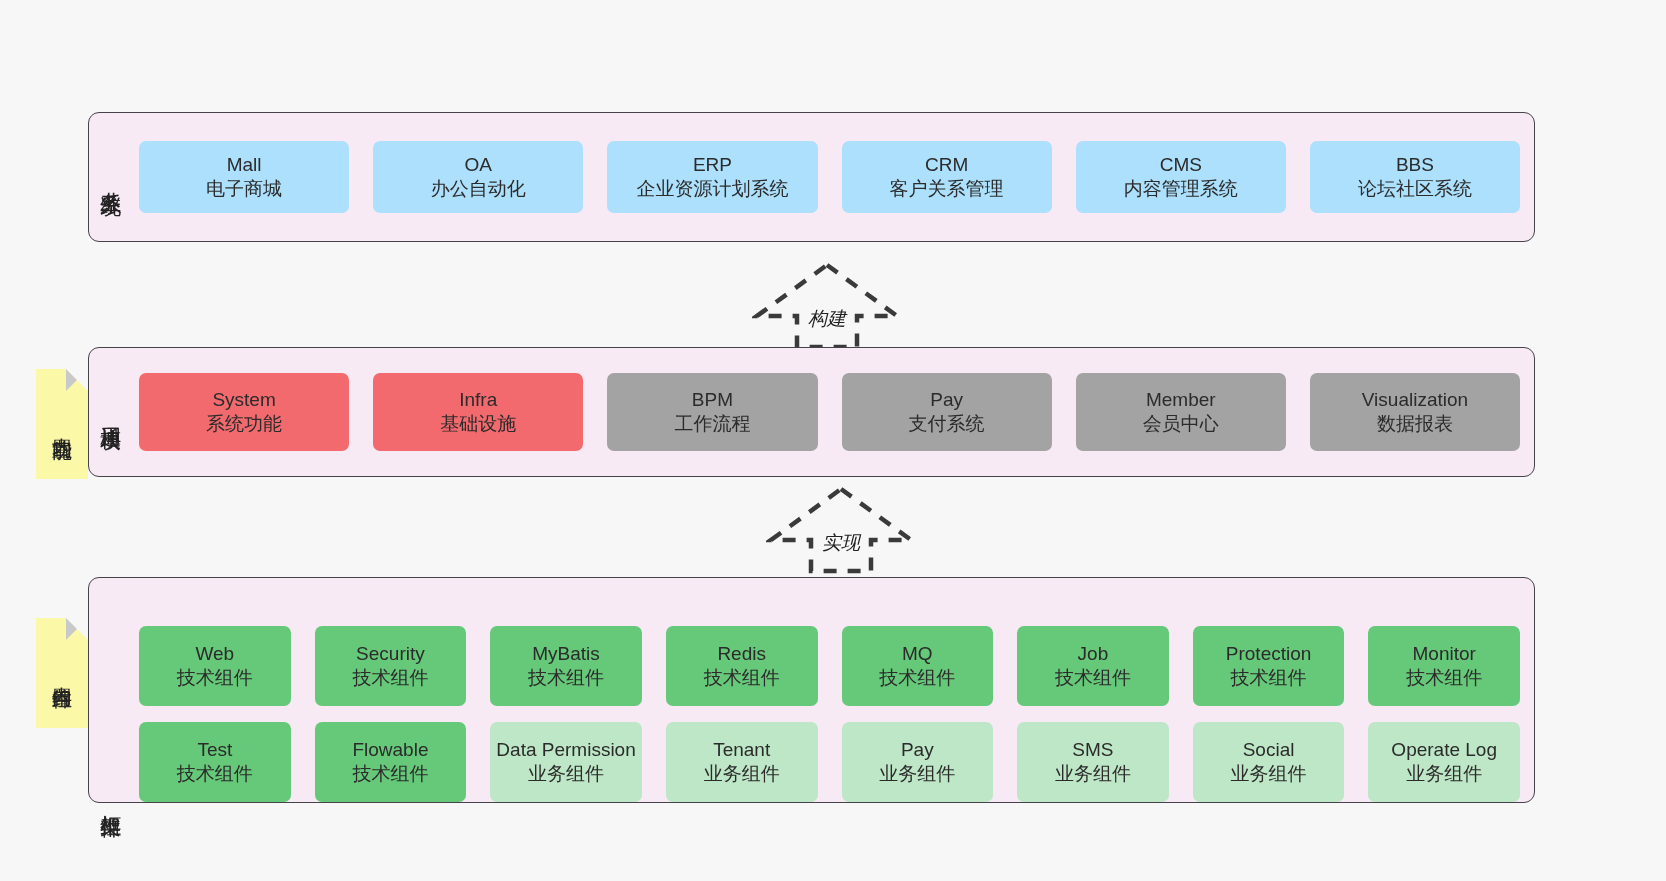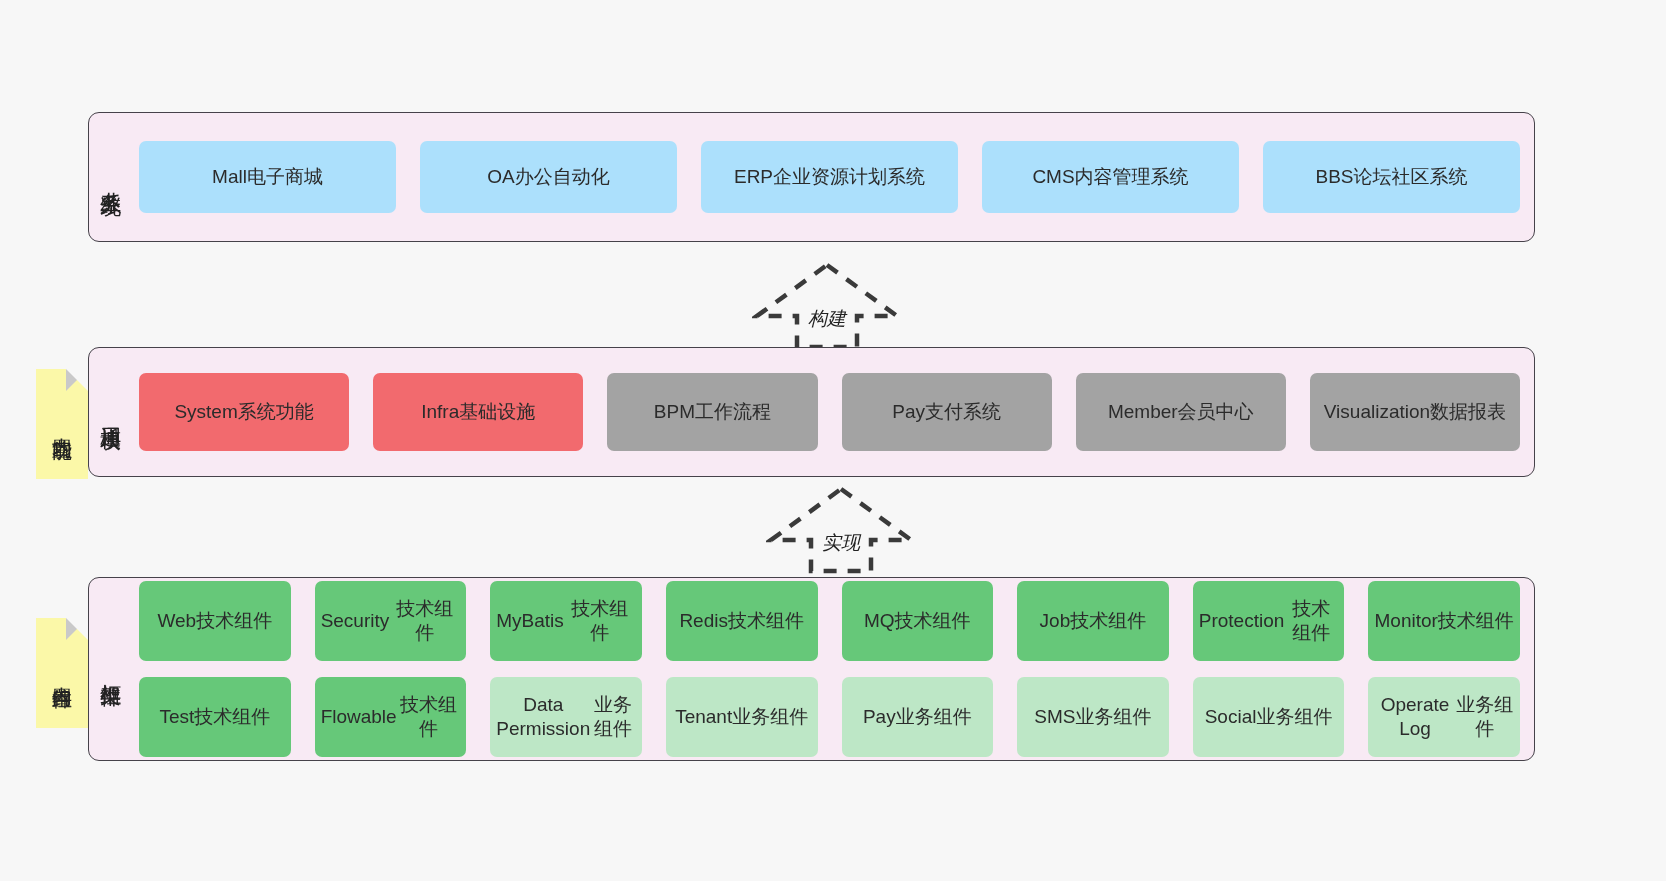--- a/index.html
+++ b/index.html
@@ -48,21 +48,21 @@
   .row{
     display:flex;
     gap:24px;
     justify-content:space-between;
   }
   .card{
     flex:1 1 0;
     min-width:0;
     border-radius:7px;
     display:flex;
-    flex-direction:row;
+    flex-direction:column;
     align-items:center;
     justify-content:center;
     font-size:19px;
     line-height:1.28;
     color:#2b2b2b;
     text-align:center;
     padding:4px 6px;
     box-sizing:border-box;
   }
   .card .cn{font-size:19px;}
@@ -74,21 +74,21 @@
   .c-green     {background:#66c879;}
   .c-lightgreen{background:#bde7c6;}
 
   
   #layer-business {left:88px;  top:112px; width:1447px; height:130px;}
   #layer-business .card{height:72px;}
 
   #layer-modules  {left:88px;  top:347px; width:1447px; height:130px;justify-content:center;}
   #layer-modules .card{height:78px;}
 
-  #layer-framework{left:88px;  top:577px; width:1447px; height:184px;}
+  #layer-framework{left:88px;  top:577px; width:1447px; height:226px;align-items:flex-end;}
   #layer-framework .card{height:80px;}
 
   
   .note{
     position:absolute;
     width:52px;
     background:#fbf8a8;
     font-size:20px;
     line-height:1.14;
     color:#222;
@@ -153,20 +153,24 @@
       </div>
       <div class="card c-blue">
         <span>OA</span>
         <span class="cn">办公自动化</span>
       </div>
       <div class="card c-blue">
         <span>ERP</span>
         <span class="cn">企业资源计划系统</span>
       </div>
       <div class="card c-blue">
+        <span>CRM</span>
+        <span class="cn">客户关系管理</span>
+      </div>
+      <div class="card c-blue">
         <span>CMS</span>
         <span class="cn">内容管理系统</span>
       </div>
       <div class="card c-blue">
         <span>BBS</span>
         <span class="cn">论坛社区系统</span>
       </div>
     </div>
   </div>
 </div>

